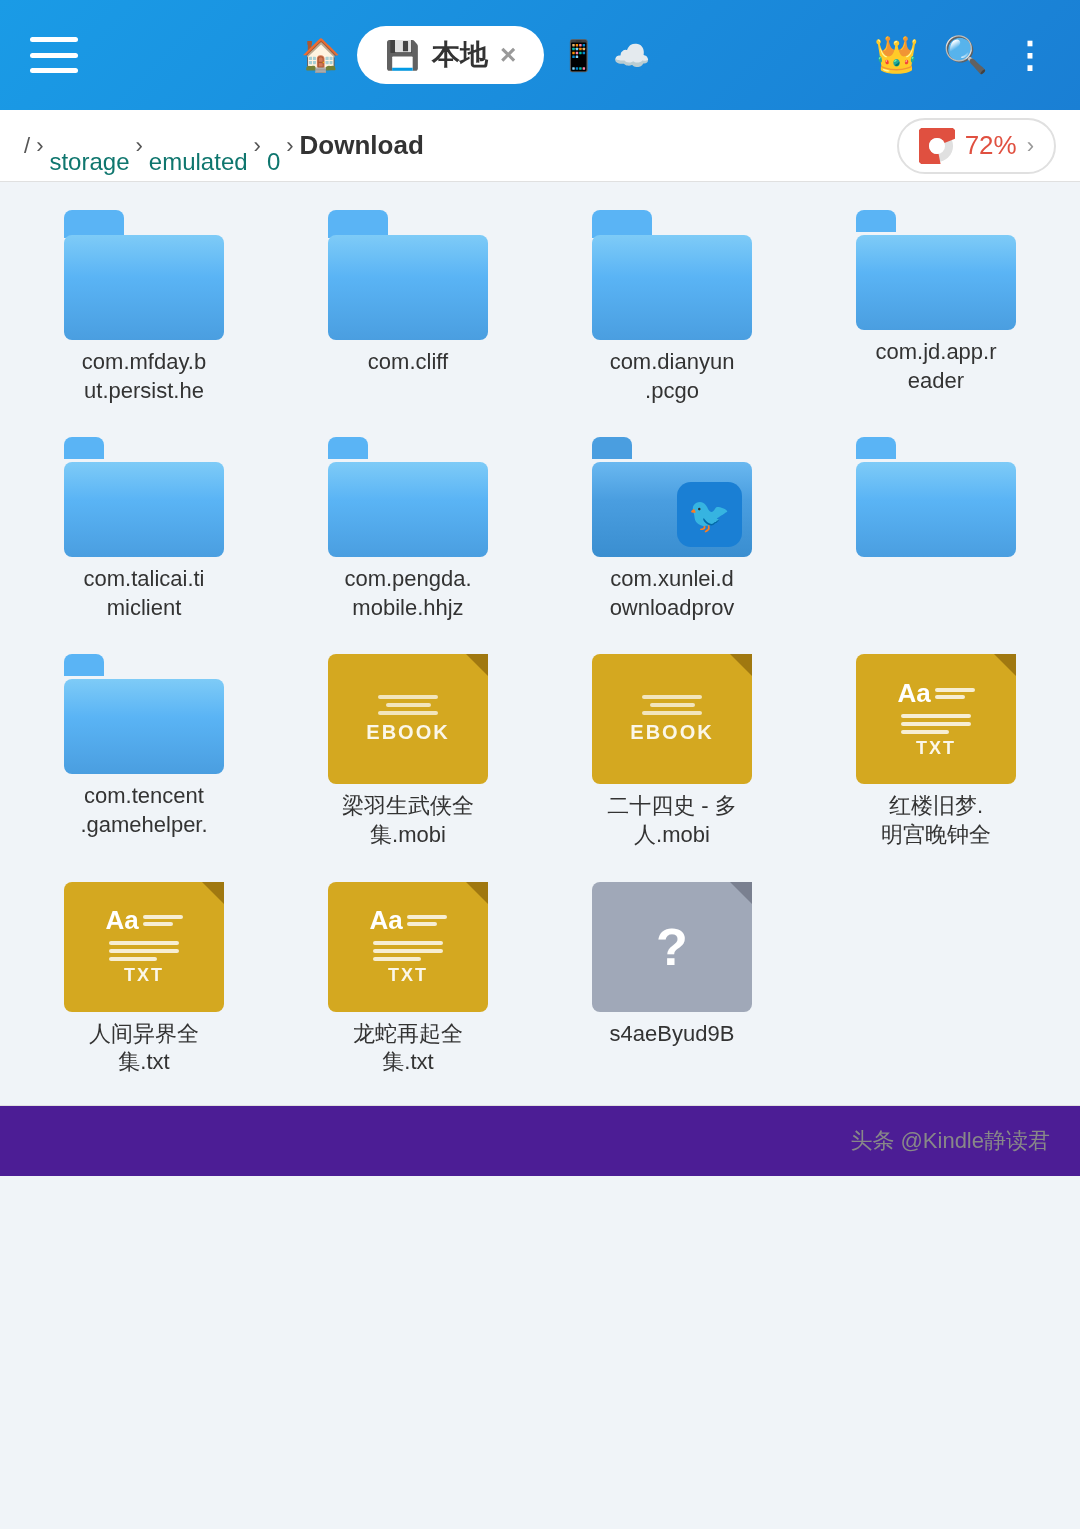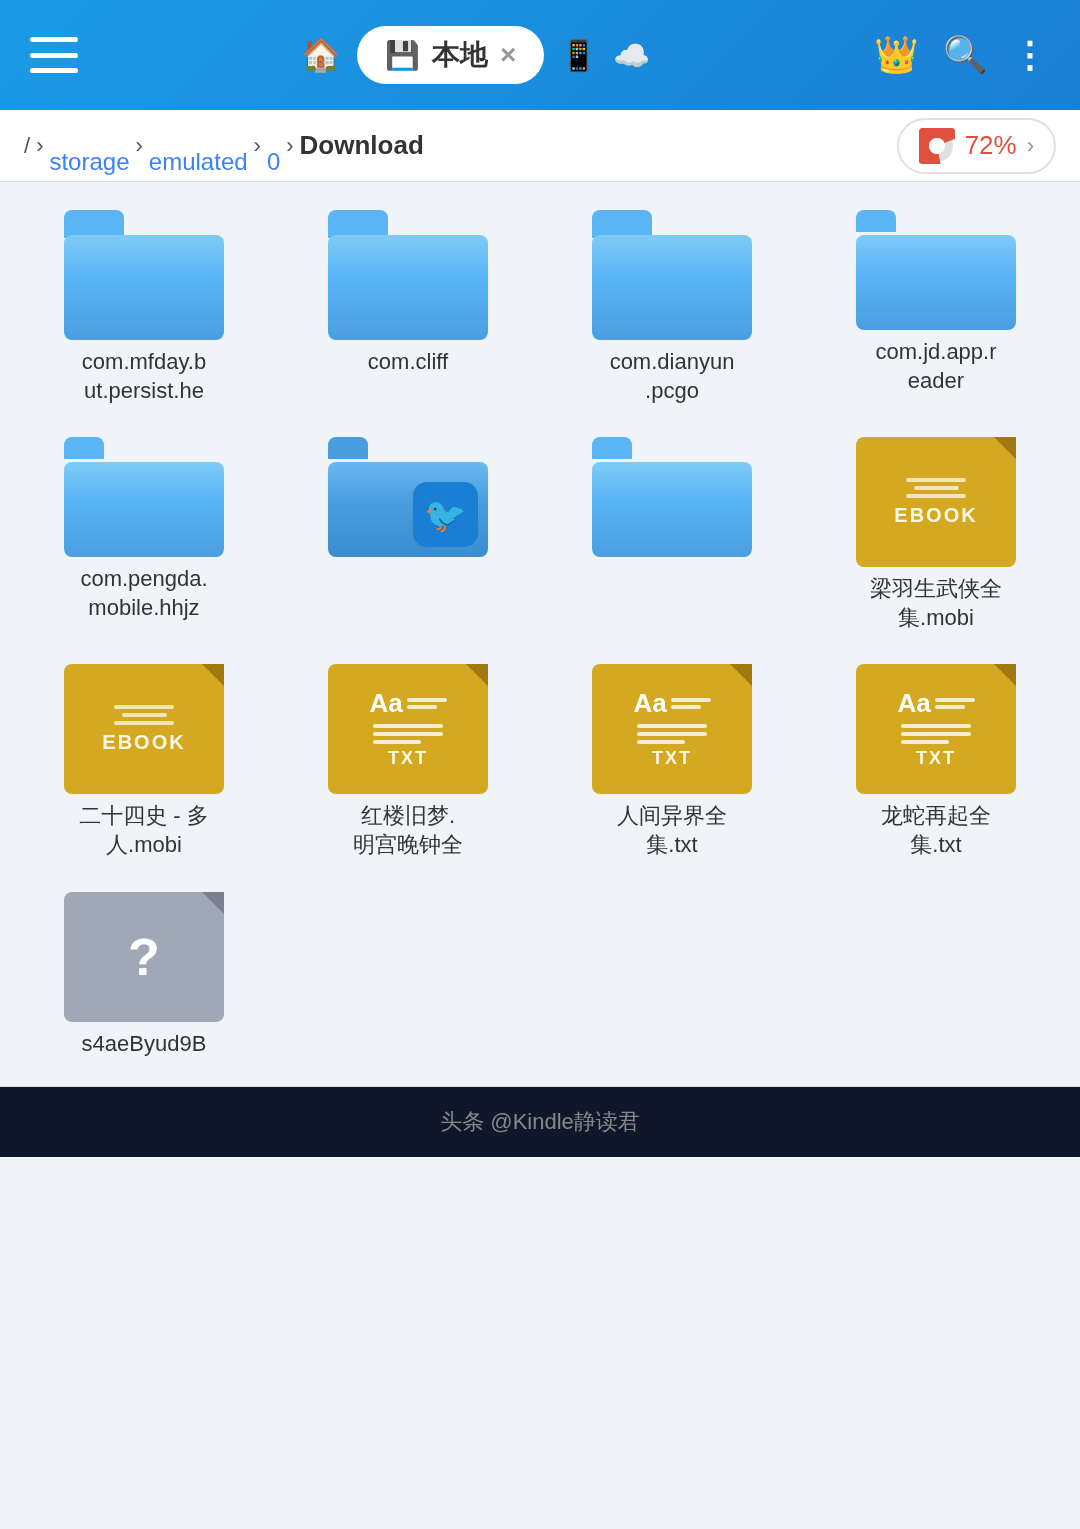--- a/index.html
+++ b/index.html
@@ -83,21 +83,21 @@
       align-items: center;
       padding: 0 24px;
       border-bottom: 1px solid #e0e0e0;
       gap: 6px;
     }
     .breadcrumb-sep {
       color: #555;
       font-size: 22px;
     }
     .breadcrumb-item {
-      color: #3b82f6;
+      color: #0f766e;
       font-size: 24px;
       cursor: pointer;
       margin-top: 32px;
     }
     .breadcrumb-arrow {
       color: #555;
       font-size: 22px;
     }
     .breadcrumb-current {
       color: #333;
@@ -291,23 +291,23 @@
     .file-name {
       font-size: 22px;
       color: #333;
       text-align: center;
       line-height: 1.3;
       word-break: break-all;
     }
 
     
     .footer {
-      background: #0f172a;
+      background: #4c1d95;
       padding: 20px 30px;
-      text-align: center;
+      text-align: right;
       color: #888;
       font-size: 22px;
       border-top: 1px solid #e0e0e0;
     }
 
     
     .pie-svg { width: 36px; height: 36px; }
   </style>
 </head>
 <body>
@@ -386,46 +386,61 @@
   </div>
 
   <div class="file-item">
     <div class="folder-icon" style="height:120px;">
       <div class="folder-tab" style="width:40px;height:22px;"></div>
       <div class="folder-highlight" style="height:95px;top:auto;bottom:0;"></div>
     </div>
     <span class="file-name">com.jd.app.r<br>eader</span>
   </div>
 
+  <div class="file-item">
+    <div class="folder-icon" style="height:120px;">
+      <div class="folder-tab" style="width:40px;height:22px;"></div>
+      <div class="folder-highlight" style="height:95px;top:auto;bottom:0;"></div>
+    </div>
+    <span class="file-name">com.talicai.ti<br>miclient</span>
+  </div>
 
   <div class="file-item">
     <div class="folder-icon" style="height:120px;">
       <div class="folder-tab" style="width:40px;height:22px;"></div>
       <div class="folder-highlight" style="height:95px;top:auto;bottom:0;"></div>
     </div>
     <span class="file-name">com.pengda.<br>mobile.hhjz</span>
   </div>
 
   <div class="file-item">
     <div class="folder-icon folder-with-app" style="height:120px;position:relative;">
       <div class="folder-tab" style="width:40px;height:22px;background:#4a9ee0;"></div>
       <div style="position:absolute;bottom:0;left:0;right:0;height:95px;background:linear-gradient(180deg,#6ab8f0 0%,#4a9ee0 40%,#3a8ed0 100%);border-radius:8px;"></div>
       <div class="app-overlay">
         <span style="color:white;font-size:34px;">🐦</span>
       </div>
     </div>
+    <span class="file-name">com.xunlei.d<br>ownloadprov</span>
   </div>
 
   <div class="file-item">
     <div class="folder-icon" style="height:120px;">
       <div class="folder-tab" style="width:40px;height:22px;"></div>
       <div class="folder-highlight" style="height:95px;top:auto;bottom:0;"></div>
     </div>
   </div>
 
+  <div class="file-item">
+    <div class="folder-icon" style="height:120px;">
+      <div class="folder-tab" style="width:40px;height:22px;"></div>
+      <div class="folder-highlight" style="height:95px;top:auto;bottom:0;"></div>
+    </div>
+    <span class="file-name">com.tencent<br>.gamehelper.</span>
+  </div>
 
   <div class="file-item">
     <div class="ebook-icon">
       <div class="ebook-lines">
         <div class="ebook-line"></div>
         <div class="ebook-line" style="width:45px;"></div>
         <div class="ebook-line"></div>
       </div>
       <span class="ebook-label">EBOOK</span>
     </div>

